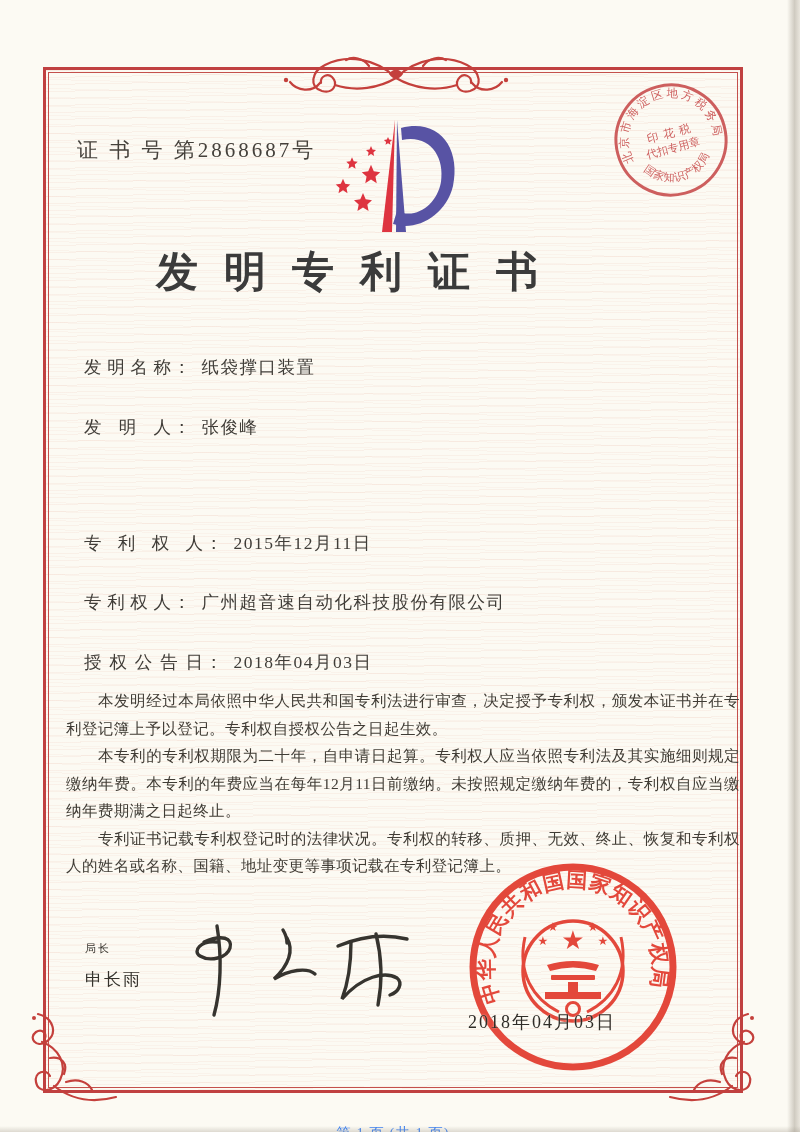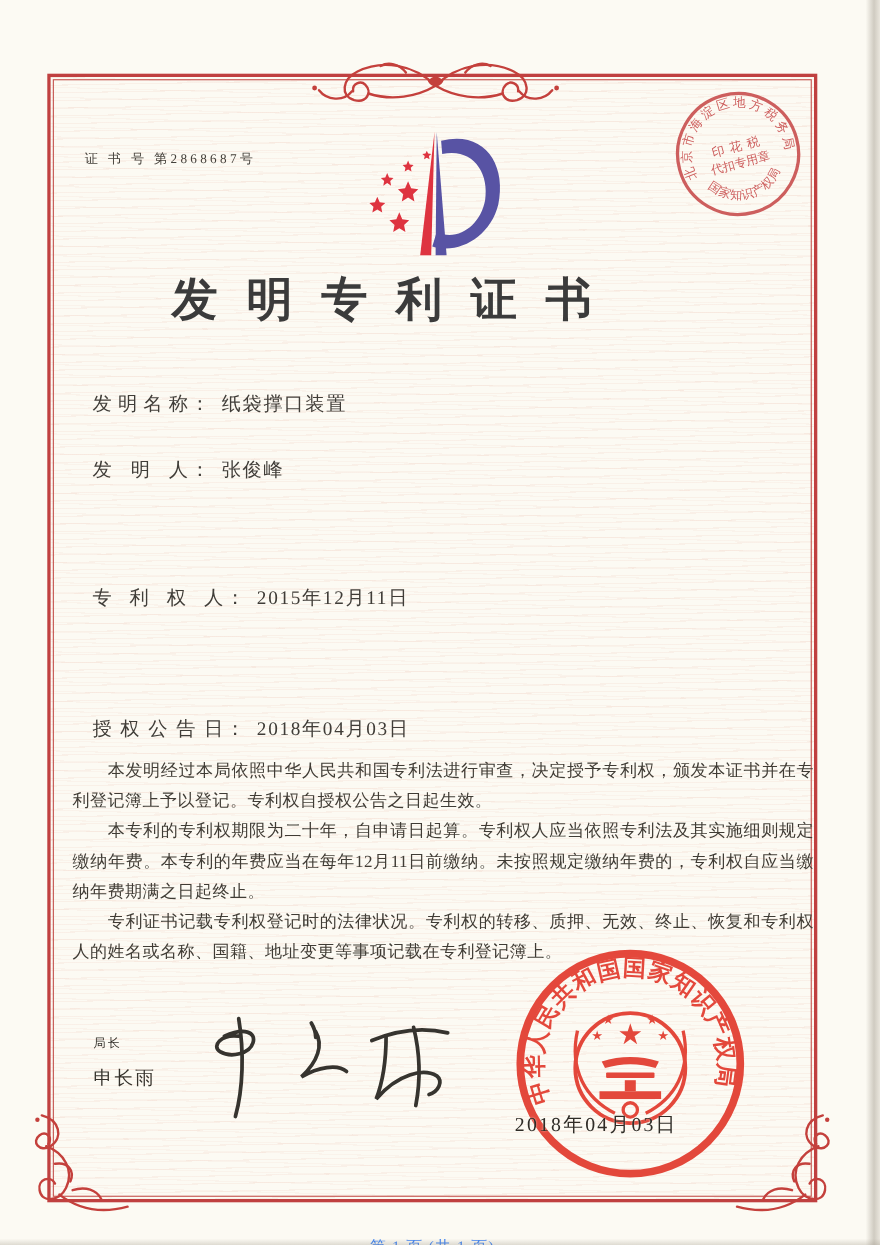--- a/index.html
+++ b/index.html
@@ -12,21 +12,21 @@
   
   .frame{
     position:absolute;left:43px;top:67px;width:700px;height:1026px;
     box-sizing:border-box;border:3px solid #c04040;
     background:
       repeating-linear-gradient(179deg, rgba(224,150,128,0.10) 0 1px, rgba(224,150,128,0) 1px 7px),
       repeating-linear-gradient(181.5deg, rgba(224,150,128,0.07) 0 1px, rgba(224,150,128,0) 1px 9px);
   }
   .frame-inner{position:absolute;inset:2px;border:1px solid #c4504c;}
   
-  .cert-number{position:absolute;left:77px;top:136px;font-size:12px;letter-spacing:3px;color:#45413b;}
+  .cert-number{position:absolute;left:77px;top:136px;font-size:21px;letter-spacing:3px;color:#45413b;}
   .title{
     position:absolute;left:43px;top:244px;width:608px;text-align:center;
     font-size:42px;font-weight:600;letter-spacing:26px;text-indent:26px;color:#3b3b3b;
   }
   .field-row{position:absolute;left:84px;font-size:17.5px;letter-spacing:1px;color:#403d38;white-space:nowrap;}
   .flabel{display:inline-block;width:88px;text-align:justify;text-align-last:justify;vertical-align:baseline;}
   .field-row.wide .flabel{width:120px;}
   .colon{padding:0 1px;}
   .fvalue{padding-left:9px;letter-spacing:1.5px;}
   .r1{top:355px}.r2{top:415px}.r3{top:472px}.r4{top:531px}.r5{top:590px}.r6{top:650px}
@@ -151,20 +151,23 @@
   <div class="title">发明专利证书</div>
 
   <div class="field-row r2">
     <span class="flabel">发明人</span><span class="colon">：</span><span class="fvalue">张俊峰</span>
   </div>
   <div class="field-row r1">
     <span class="flabel">发明名称</span><span class="colon">：</span><span class="fvalue">纸袋撑口装置</span>
   </div>
   <div class="field-row r4 wide">
     <span class="flabel">专利权人</span><span class="colon">：</span><span class="fvalue">2015年12月11日</span>
+  </div>
+  <div class="field-row r5">
+    <span class="flabel">专利权人</span><span class="colon">：</span><span class="fvalue">广州超音速自动化科技股份有限公司</span>
   </div>
   <div class="field-row r6 wide">
     <span class="flabel">授权公告日</span><span class="colon">：</span><span class="fvalue">2018年04月03日</span>
   </div>
 
   <div class="paras">
     <p>本发明经过本局依照中华人民共和国专利法进行审查，决定授予专利权，颁发本证书并在专利登记簿上予以登记。专利权自授权公告之日起生效。</p>
     <p>本专利的专利权期限为二十年，自申请日起算。专利权人应当依照专利法及其实施细则规定缴纳年费。本专利的年费应当在每年12月11日前缴纳。未按照规定缴纳年费的，专利权自应当缴纳年费期满之日起终止。</p>
     <p>专利证书记载专利权登记时的法律状况。专利权的转移、质押、无效、终止、恢复和专利权人的姓名或名称、国籍、地址变更等事项记载在专利登记簿上。</p>
   </div>

